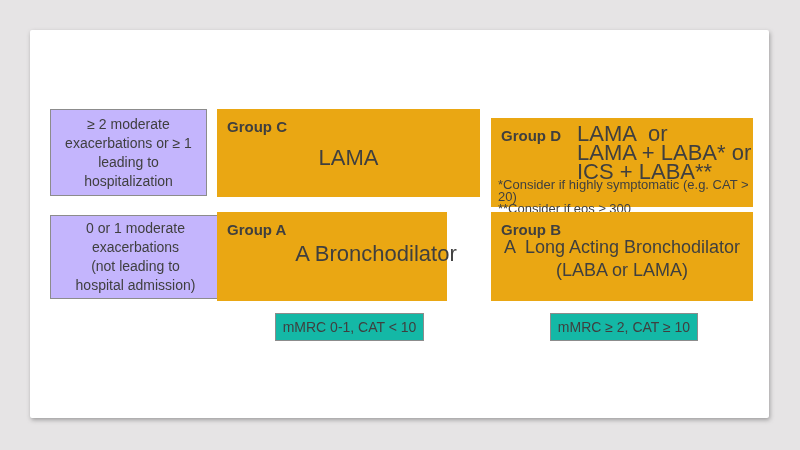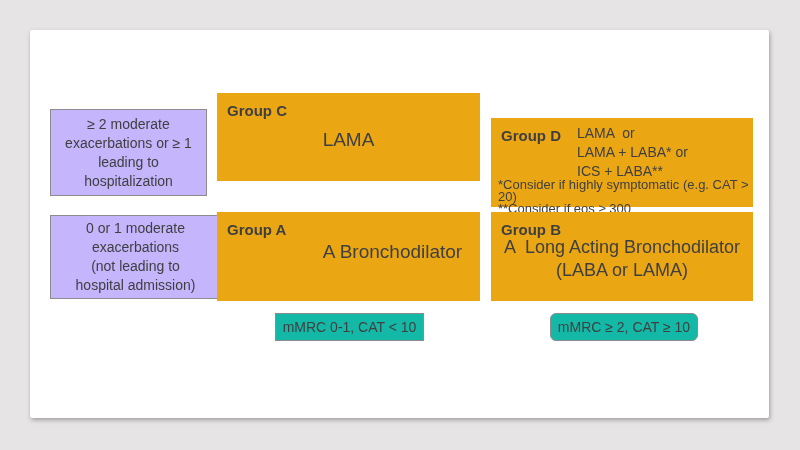--- a/index.html
+++ b/index.html
@@ -32,63 +32,63 @@
     line-height: 19px;
     box-sizing: border-box;
   }
   .exac-high { left: 20px; top: 79px; width: 157px; height: 87px; }
   .exac-low  { left: 20px; top: 185px; width: 171px; height: 84px; text-align: right; }
   .orangebox {
     position: absolute;
     background: #EAA713;
     box-sizing: border-box;
   }
-  .group-c { left: 187px; top: 63px;  width: 263px; height: 88px; }
+  .group-c { left: 187px; top: 79px;  width: 263px; height: 88px; }
   .group-d { left: 461px; top: 88px;  width: 262px; height: 89px; }
-  .group-a { left: 187px; top: 182px; width: 263px; height: 89px; }
+  .group-a { left: 187px; top: 182px; width: 230px; height: 89px; }
   .group-b { left: 461px; top: 182px; width: 262px; height: 89px; }
   .group-label {
     position: absolute;
     left: 10px; top: 9px;
     font-weight: bold;
     font-size: 15px;
   }
   .center-treatment {
     position: absolute;
     left: 0; width: 100%;
     text-align: center;
-    font-size: 19px;
+    font-size: 22px;
   }
   .gc-treatment { top: 36px; }
   .ga-treatment { top: 29px; padding-left: 44px; }
   .gb-lines { top: 24px; font-size: 18px; line-height: 23px; }
   .gd-treatments {
     position: absolute;
     left: 86px; top: 6px;
-    font-size: 14px;
+    font-size: 22px;
     line-height: 19px;
   }
   .gd-footnotes {
     position: absolute;
     left: 7px; top: 61px;
     font-size: 13px;
     line-height: 12px;
   }
   .symbox {
     position: absolute;
     background: #14b8a6;
     border: 1px solid #8C8C8C;
     display: flex;
     align-items: center;
     justify-content: center;
     font-size: 14px;
     box-sizing: border-box;
   }
   .sym-low  { left: 245px; top: 283px; width: 149px; height: 28px; }
-  .sym-high { left: 520px; top: 283px; width: 148px; height: 28px; border-radius: 6px; }
+  .sym-high { left: 520px; top: 283px; width: 148px; height: 28px; }
   .pre { white-space: pre-wrap; }
 </style>
 </head>
 <body>
 
 <div id="stage">
   <div class="slide">
 
     <div class="whitebox exac-high">
       <div>≥ 2 moderate</div>

